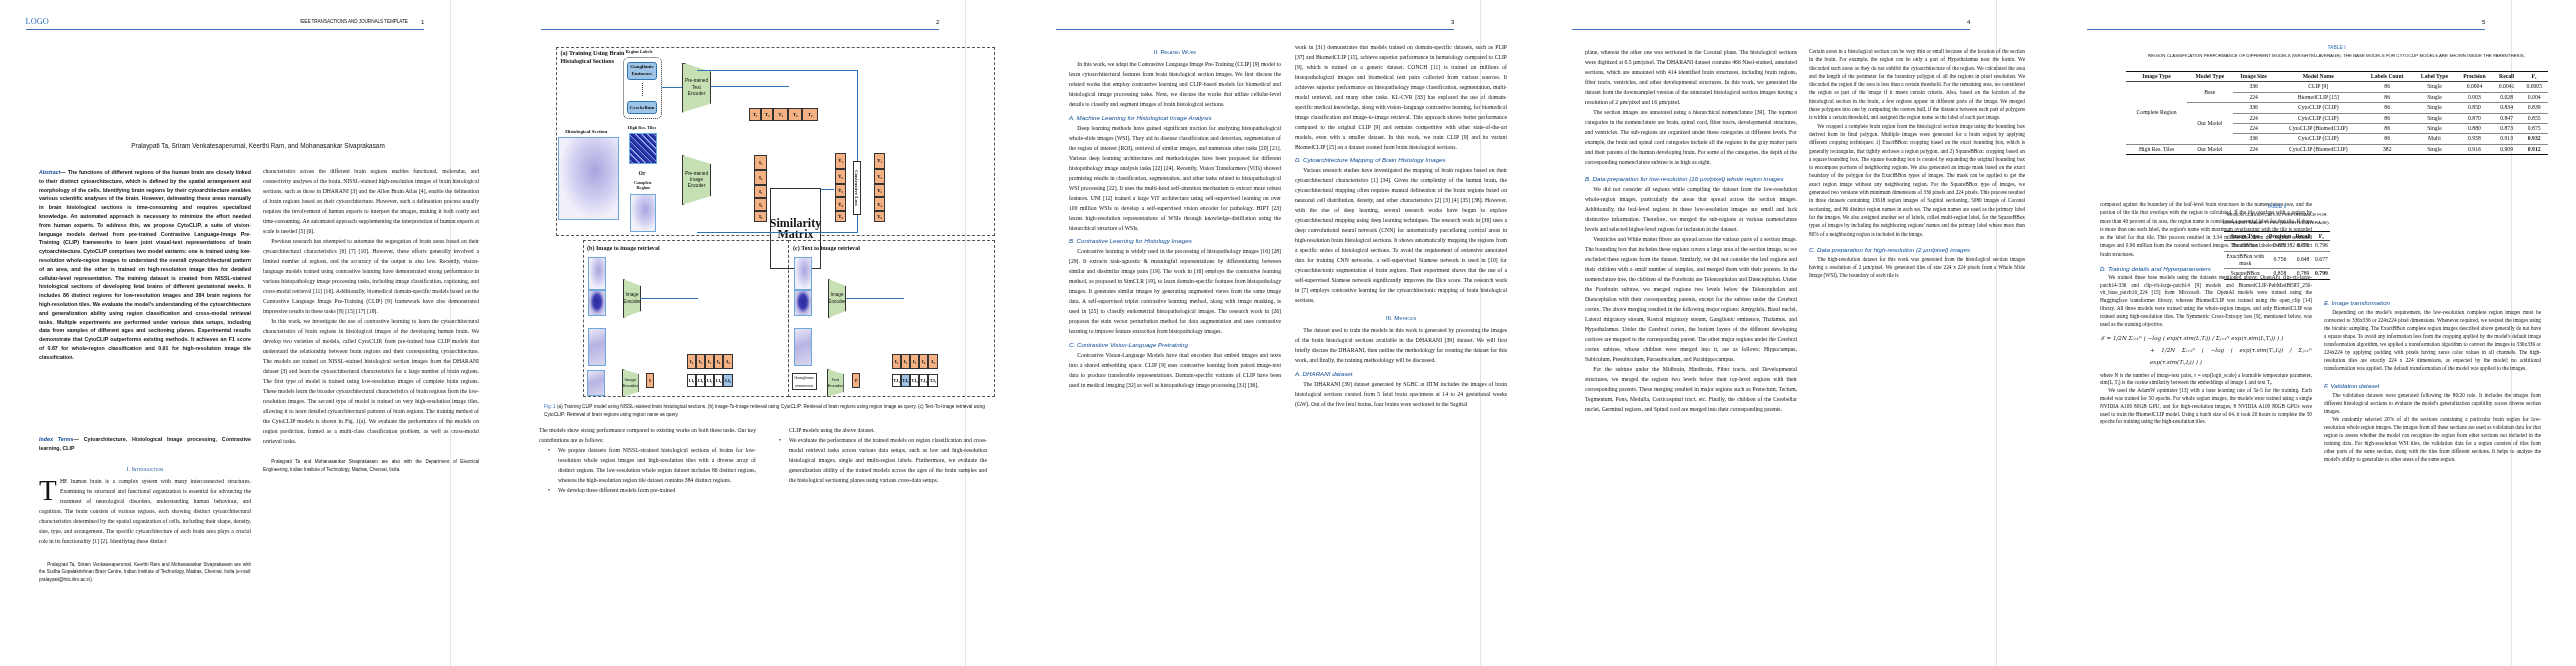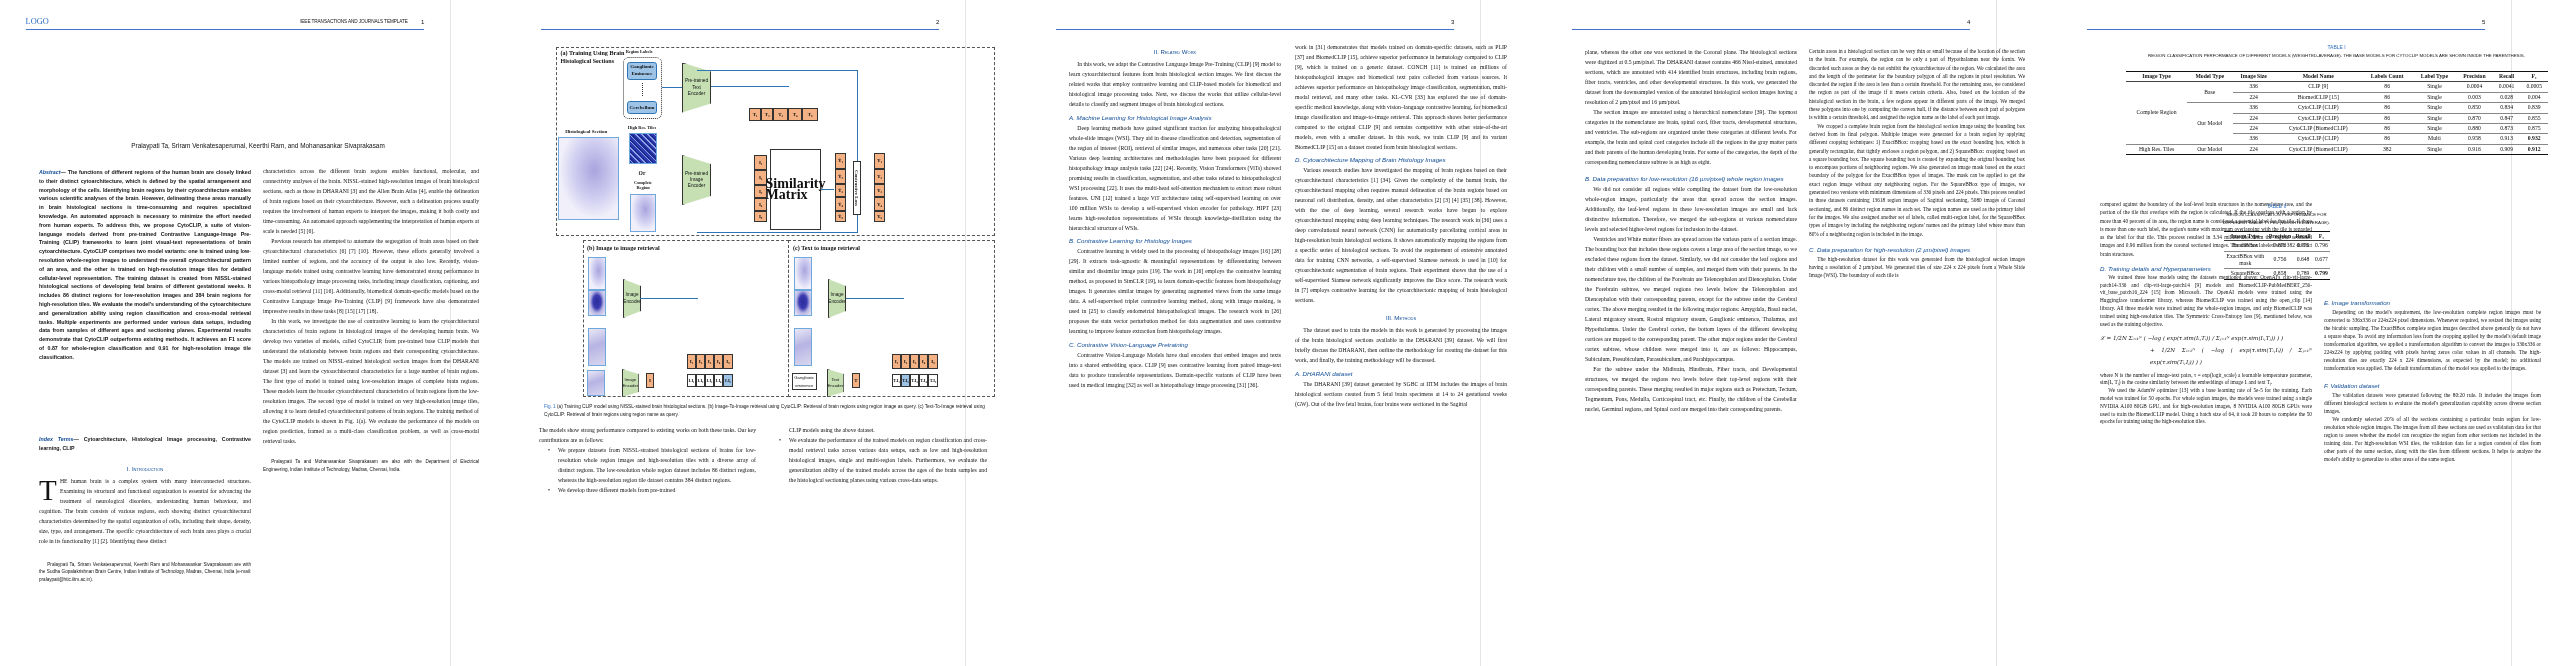--- a/index.html
+++ b/index.html
@@ -28,21 +28,21 @@
   .fsm { position: absolute; font-family: "Liberation Sans", sans-serif; font-size: 4.4px; text-align: center; }
   .encoder { position: absolute; background: #c6e0b4; border: 0.6px solid #333; font-family: "Liberation Sans", sans-serif; font-size: 4.7px; text-align: center; display: flex; align-items: center; justify-content: center; line-height: 6.1px; }
   .enc-l { clip-path: polygon(0 0, 100% 18%, 100% 82%, 0 100%); }
   .vecrow { position: absolute; display: flex; }
   .vecrow span, .veccol span { display: flex; align-items: center; justify-content: center; background: #f4b183; border: 0.6px solid #333; font-size: 5px; font-family: "Liberation Serif", serif; font-weight: bold; }
   .veccol { position: absolute; display: flex; flex-direction: column; }
   .scorerow { position: absolute; display: flex; }
   .scorerow span { display: flex; align-items: center; justify-content: center; background: #fff; border: 0.6px solid #333; font-size: 4.4px; font-weight: bold; }
   .scorerow span.hl { background: #9dc3e6; }
   .bluebox { position: absolute; background: #9dc3e6; border: 0.6px solid #2e75b6; border-radius: 2.8px; font-family: "Liberation Serif", serif; font-weight: bold; font-size: 5px; text-align: center; display: flex; align-items: center; justify-content: center; line-height: 6.1px; }
-  .simbox { position: absolute; border: 0.8px solid #333; background: #fff; font-family: "Liberation Serif", serif; font-weight: bold; font-size: 14px; display: flex; align-items: center; justify-content: center; line-height: 10.6px; }
+  .simbox { position: absolute; border: 0.8px solid #333; background: #fff; font-family: "Liberation Serif", serif; font-weight: bold; font-size: 12px; display: flex; align-items: center; justify-content: center; text-align: center; line-height: 10.6px; margin-top: 39px; }
   .lossbox { position: absolute; border: 0.6px solid #333; background: #fff; writing-mode: vertical-rl; font-family: "Liberation Serif", serif; font-weight: bold; font-size: 5px; display: flex; align-items: center; justify-content: center; }
   .thumb { position: absolute; border: 0.6px solid #6fa8dc; background: linear-gradient(160deg,#e9e8f6 0%,#b7b3e3 45%,#d9d7f0 100%); }
   .thumb.dark { background: radial-gradient(ellipse at 50% 45%, #2b2a9a 0%, #3c3bb0 35%, #b9b6e4 60%, #ecebf8 100%); }
   .thumb.tile { background: repeating-linear-gradient(45deg,#2d3bb0 0 1.7px,#8ea0e8 1.7px 2.8px,#1c2a90 2.8px 4.4px); }
   .thumb.brain { background: radial-gradient(ellipse at 60% 40%, #a9a4de 0%, #cfcdf0 40%, #f1f0fa 70%); }
   .wire { position: absolute; background: #2e75b6; }
   .caption { position: absolute; left: 544px; top: 403px; width: 453px; font-family: "Liberation Sans", sans-serif; font-size: 4.7px; line-height: 7.8px; }
   .caption .fig { color: #2e6fbf; }
   ul.bul { list-style: none; }
   ul.bul li { position: relative; padding-left: 19px; margin-bottom: 0; }

